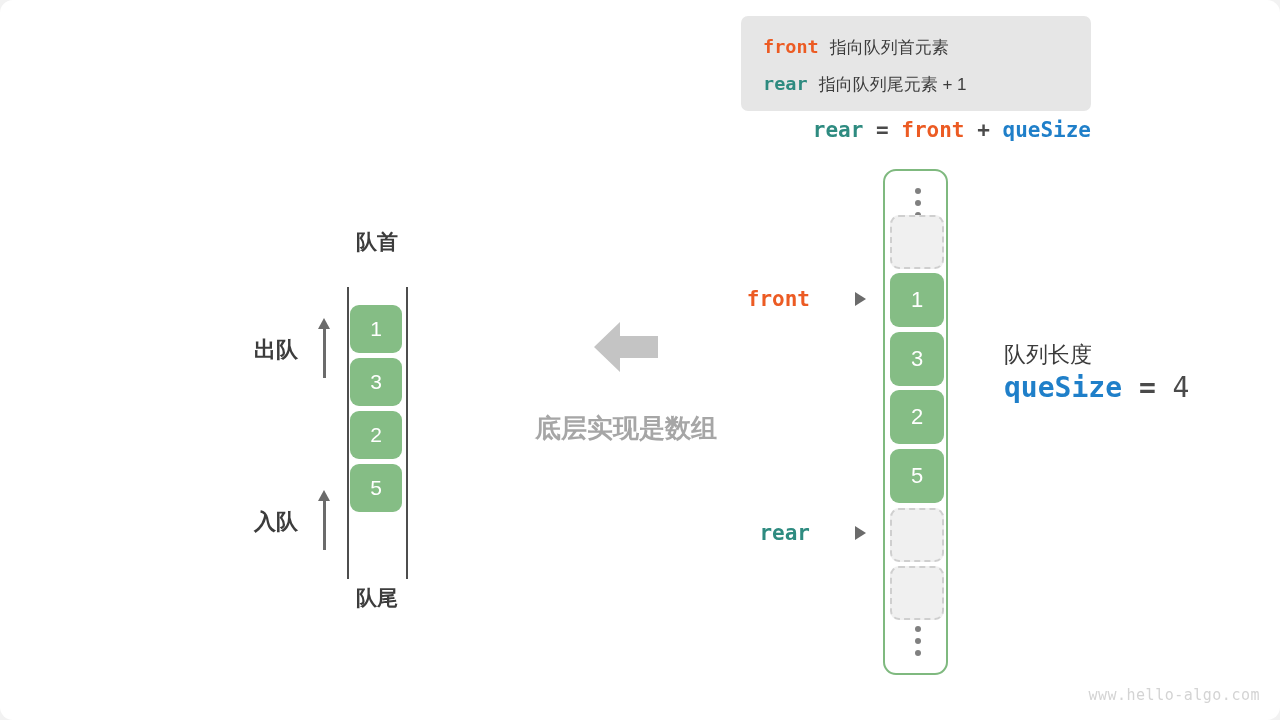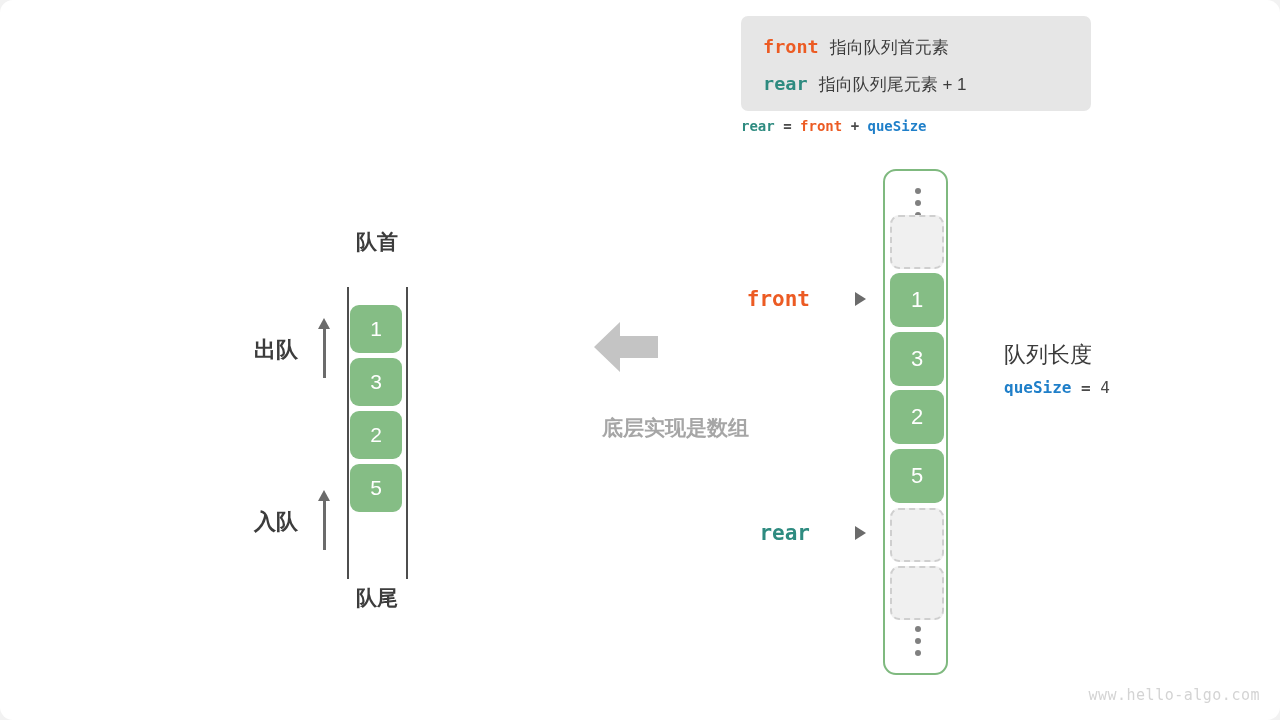--- a/index.html
+++ b/index.html
@@ -48,23 +48,23 @@
     font-family: "Liberation Sans", "DejaVu Sans", sans-serif;
     font-size: 17px;
     color: #3c3c3c;
     font-weight: normal;
   }
 
   
   #formula {
     left: 741px; top: 118px;
     width: 350px;
-    text-align: left;
-    font-family: "DejaVu Sans Mono", "Liberation Mono", monospace;
-    font-size: 14px;
+    text-align: right;
+    font-family: "DejaVu Sans Mono", "Liberation Mono", monospace;
+    font-size: 21px;
     font-weight: bold;
     color: #555;
     white-space: nowrap;
   }
   #formula .op { color: #4a4a4a; font-weight: bold; }
 
   
   #array-container {
     left: 883px; top: 169px;
     width: 65px; height: 506px;
@@ -130,21 +130,21 @@
     white-space: nowrap;
   }
   #quesize-note .note-cn {
     font-family: "Liberation Sans", "DejaVu Sans", sans-serif;
     font-size: 22px;
     color: #3c3c3c;
     line-height: 30px;
   }
   #quesize-note .note-code {
     font-family: "DejaVu Sans Mono", "Liberation Mono", monospace;
-    font-size: 16px;
+    font-size: 28px;
     line-height: 36px;
     color: #4a4a4a;
     font-weight: bold;
   }
 
   
   .rail {
     position: absolute;
     width: 2px;
     background: #4d4d4d;
@@ -206,23 +206,23 @@
   }
 
   
   #big-arrow {
     left: 594px; top: 320px;
     width: 64px; height: 54px;
   }
   #center-caption {
     left: 503px; top: 410px;
     width: 246px;
-    text-align: right;
-    font-family: "Liberation Sans", "DejaVu Sans", sans-serif;
-    font-size: 21px;
+    text-align: center;
+    font-family: "Liberation Sans", "DejaVu Sans", sans-serif;
+    font-size: 26px;
     font-weight: bold;
     color: #a6a6a6;
     line-height: 36px;
   }
 
   
   #step-badge {
     left: 36px; top: 638px;
     width: 144px; height: 56px;
     border: 1.5px solid #dcdcdc;

